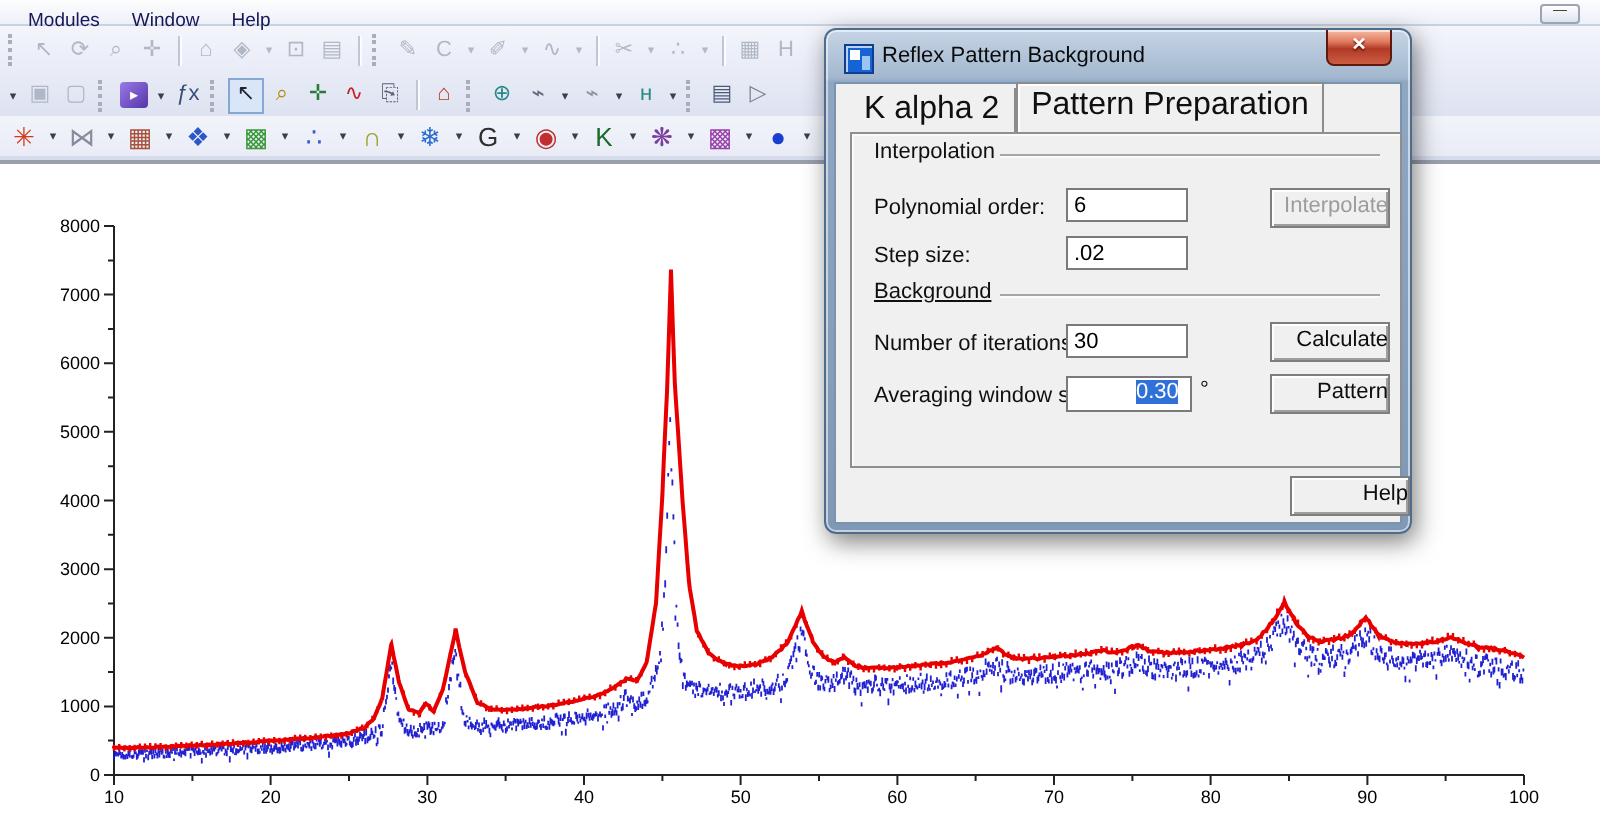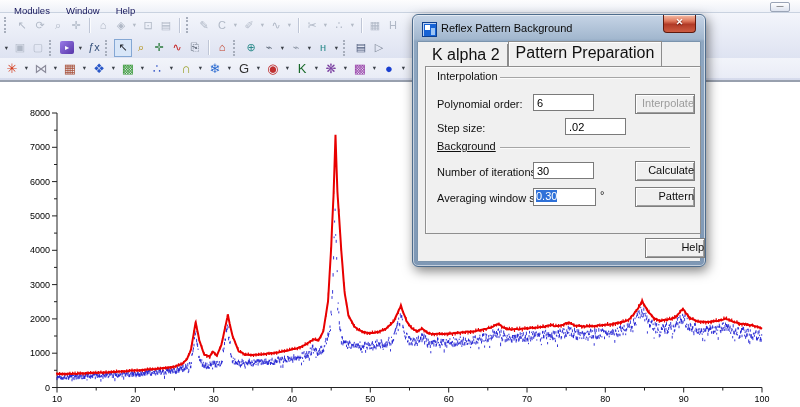--- a/index.html
+++ b/index.html
@@ -64,21 +64,21 @@
 
   .page{position:absolute;left:7px;top:24px;width:274px;height:166px;border:1px solid #8f8f8f;
         box-shadow:inset 1px 1px 0 #fafafa;background:#f0f0f0;}
   .grp-label{position:absolute;font-size:11px;color:#101010;}
   .grp-rule{position:absolute;height:0;border-top:1px solid #a6a6a6;box-shadow:0 1px 0 #fbfbfb;}
   .fld-label{position:absolute;font-size:11px;color:#101010;}
   .fld{position:absolute;width:56px;height:15px;background:#fff;border:1px solid #7a7a7a;
        font-size:11px;font-family:"Liberation Sans",sans-serif;color:#000;padding:0 0 0 3px;}
   .fld-div{position:absolute;width:59px;height:16px;background:#fff;border:1px solid #7a7a7a;
        font-size:11px;line-height:15px;padding-left:2px;}
-  .sel{background:#2f71d8;color:#fff;}
+  .sel{background:#2f71d8;color:#fff;margin-left:32px;}
   .unit{position:absolute;font-size:11px;color:#101010;}
   .btn{position:absolute;width:58px;height:18px;background:#f0f0f0;border:1px solid #7e7e7e;
        box-shadow:inset 1px 1px 0 #ffffff, inset -1px -1px 0 #9e9e9e;
        font-size:11px;color:#0d0d0d;text-align:right;line-height:17px;}
   .btn.dis{color:#9c9c9c;}
 </style>
 </head>
 <body>
 
 <svg id="chart" width="800" height="407">
@@ -224,21 +224,21 @@
     <div class="page">
 
       <span class="grp-label" style="left:11px;top:3px;">Interpolation</span>
       <div class="grp-rule" style="left:74px;right:10px;top:10px;"></div>
 
       <span class="fld-label" style="left:11px;top:31px;">Polynomial order:</span>
       <input class="fld" style="left: 107px; top: 27px;" value="6">
       <div class="btn dis" style="left:209px;top:27px;">Interpolate</div>
 
       <span class="fld-label" style="left:11px;top:55px;">Step size:</span>
-      <input class="fld" style="left: 107px; top: 51px; margin-left: 32px;" value=".02">
+      <input class="fld" style="left: 107px; top: 51px;" value=".02">
 
       <span class="grp-label" style="left:11px;top:73px;text-decoration:underline;">Background</span>
       <div class="grp-rule" style="left:74px;right:10px;top:80px;"></div>
 
       <span class="fld-label" style="left:11px;top:99px;">Number of iterations:</span>
       <input class="fld" style="left: 107px; top: 95px;" value="30">
       <div class="btn" style="left:209px;top:94px;">Calculate</div>
 
       <span class="fld-label" style="left:11px;top:125px;">Averaging window size:</span>
       <div class="fld-div" style="left:107px;top:121px;"><span class="sel">0.30</span></div>

